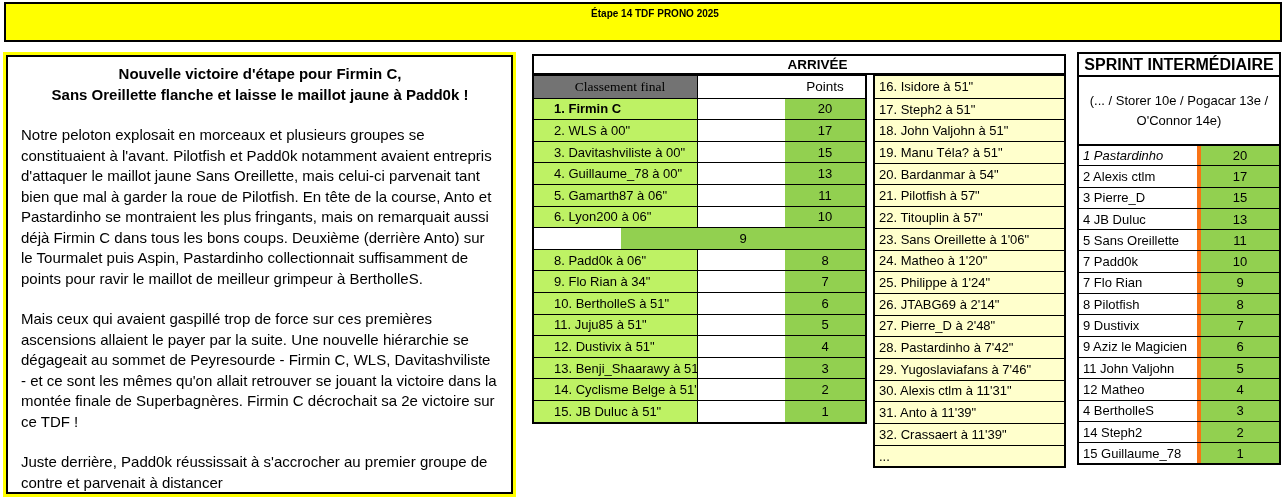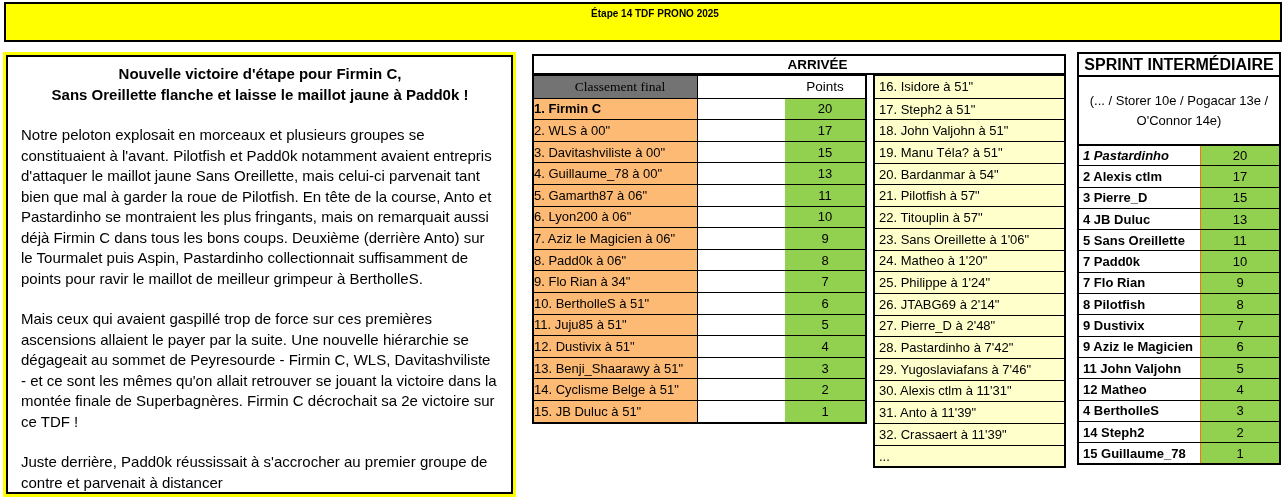--- a/index.html
+++ b/index.html
@@ -39,21 +39,21 @@
   }
   .arrivee-table{
     position:absolute;left:532px;top:74px;width:335px;
     box-sizing:border-box;border:2px solid #000;background:#fff;
     font-size:13px;
   }
   .a-row{display:flex;height:21.6px;box-sizing:border-box;border-top:1px solid #000;}
   .a-row:first-child{border-top:none;}
   .a-head .cell{background:#fff;text-align:center;font-size:13.5px;}
   .cell{box-sizing:border-box;display:flex;align-items:center;justify-content:center;overflow:hidden;white-space:nowrap;}
-  .c-name{width:164px;justify-content:flex-start;padding-left:0;background:#fdba74;border-right:1px solid #000;}
+  .c-name{width:164px;justify-content:flex-start;padding-left:20px;background:#bef264;border-right:1px solid #000;}
   .c-bonus{width:87px;background:#fff;border-right:6px solid #a3a3a3;margin-top:36px;}
   .c-bonus.has{background:#FFFF66;}
   .c-points{flex:1;background:#92D050;}
   .a-head .c-name,.a-head .c-bonus{background:#737373;justify-content:center;padding-left:9px;font-family:Liberation Serif, serif;}
   .a-head .c-points{background:#fff;}
   .a-row.first .c-name{font-weight:bold;}
   
   .overflow-col{
     position:absolute;left:873px;top:74px;width:193px;
     box-sizing:border-box;border:2px solid #000;font-size:13px;
@@ -71,22 +71,22 @@
   }
   .s-title{height:21px;display:flex;align-items:center;justify-content:center;
     font-weight:bold;font-size:16px;}
   .s-loc{height:21px;display:flex;align-items:center;justify-content:center;
     font-weight:bold;border-top:2px solid #000;}
   .s-pro{min-height:41px;display:flex;align-items:center;justify-content:center;
     text-align:center;border-top:2px solid #000;line-height:20px;padding:13px 2px;}
   .s-row{display:flex;height:21.3px;box-sizing:border-box;border-top:1px solid #000;}
   .s-row.first-data{border-top:2px solid #000;}
   .s-name{width:122px;box-sizing:border-box;display:flex;align-items:center;
-    padding-left:4px;background:#fff;border-right:1px solid #f97316;
-    white-space:nowrap;overflow:hidden;font-weight:bold;}
+    padding-left:4px;background:#fff;border-right:4px solid #f97316;
+    white-space:nowrap;overflow:hidden;}
   .s-name.it{font-style:italic;}
   .s-points{flex:1;display:flex;align-items:center;justify-content:center;background:#92D050;}
 </style>
 </head>
 <body>
 
 <div class="banner">
   <div class="l1">Étape 14 TDF PRONO 2025</div>
 </div>
 
@@ -137,21 +137,20 @@
       <div class="cell c-name">5. Gamarth87 à 06"</div>
       <div class="cell c-bonus"></div>
       <div class="cell c-points">11</div>
     </div>
     <div class="a-row">
       <div class="cell c-name">6. Lyon200 à 06"</div>
       <div class="cell c-bonus"></div>
       <div class="cell c-points">10</div>
     </div>
     <div class="a-row">
-      <div class="cell c-name">7. Aziz le Magicien à 06"</div>
       <div class="cell c-bonus"></div>
       <div class="cell c-points">9</div>
     </div>
     <div class="a-row">
       <div class="cell c-name">8. Padd0k à 06"</div>
       <div class="cell c-bonus"></div>
       <div class="cell c-points">8</div>
     </div>
     <div class="a-row">
       <div class="cell c-name">9. Flo Rian à 34"</div>

